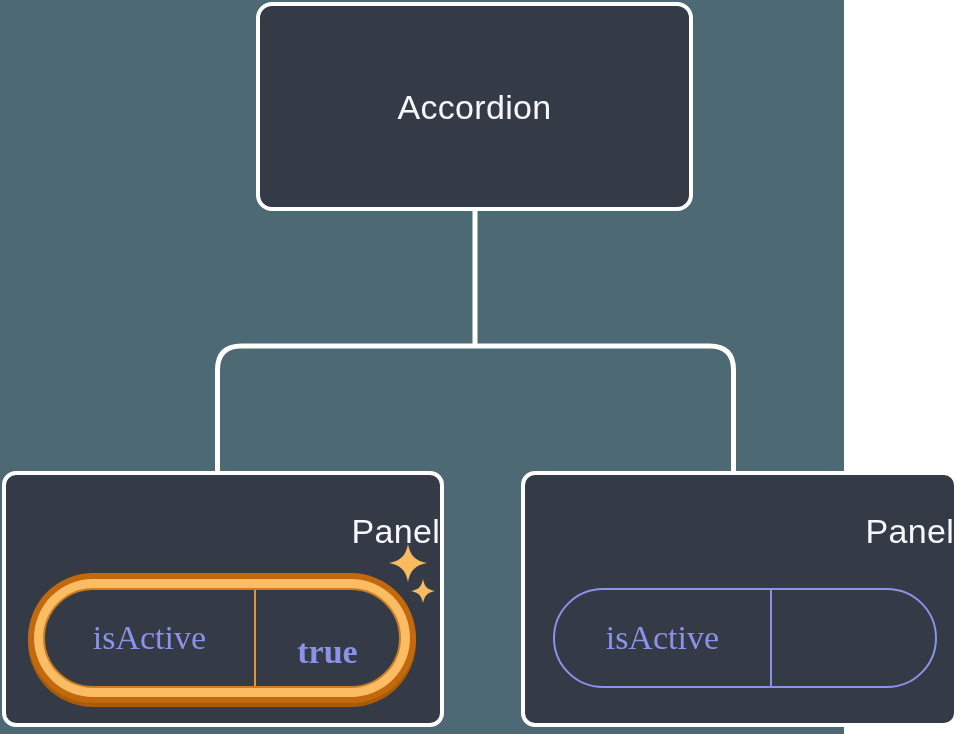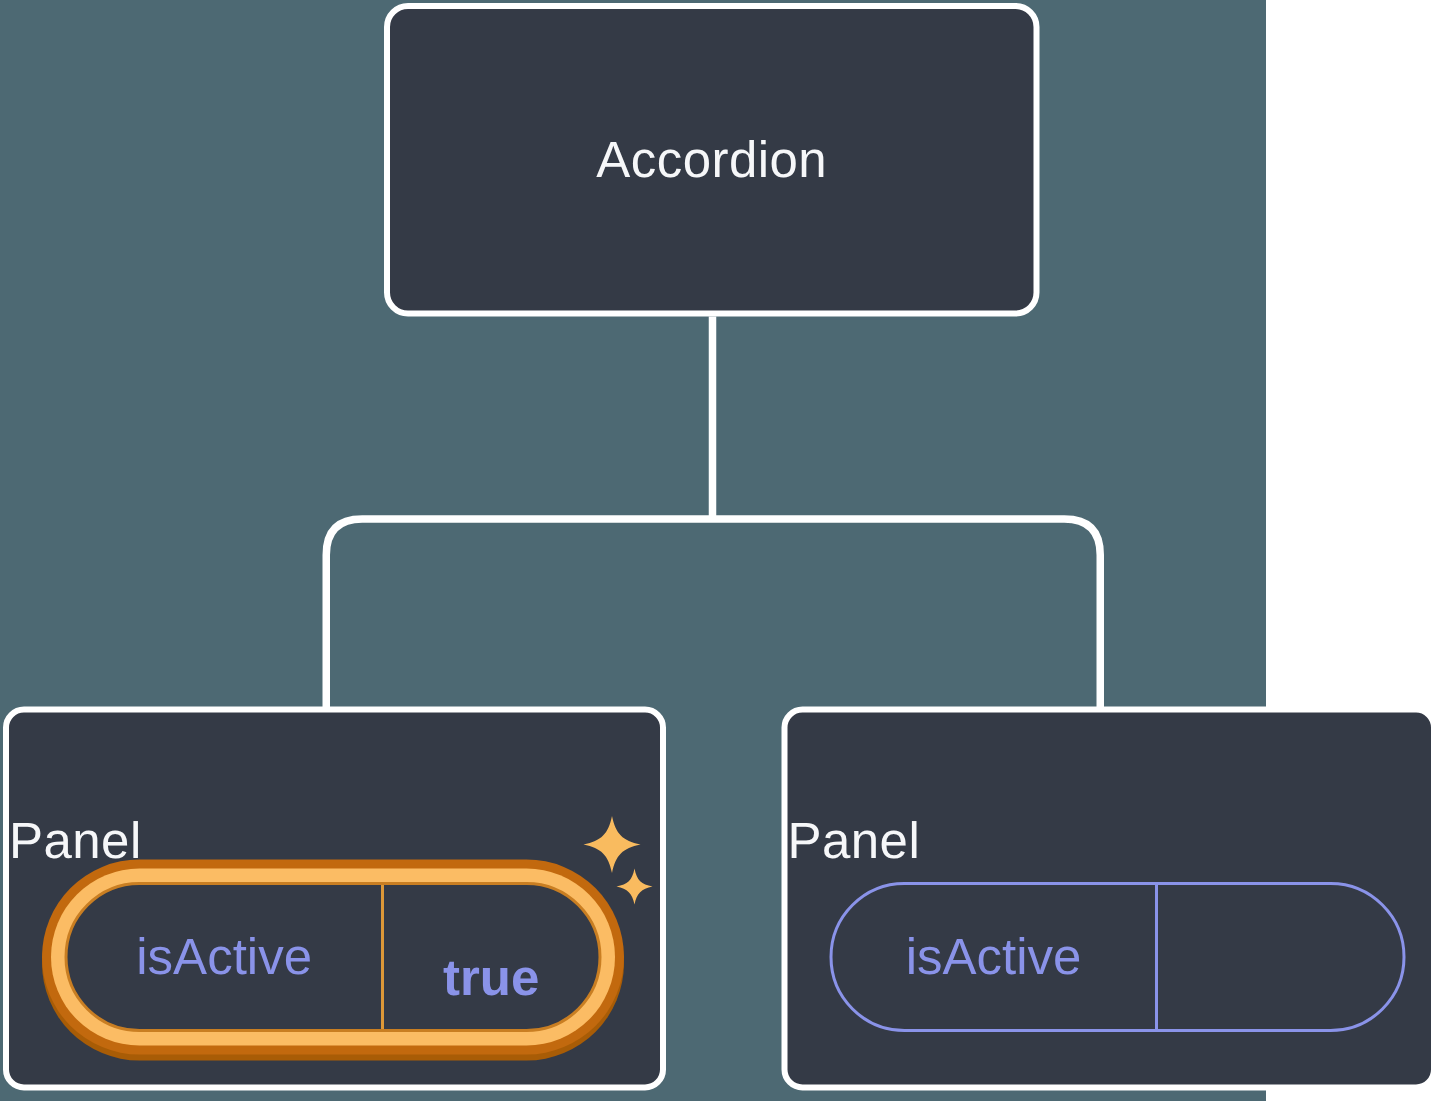--- a/index.html
+++ b/index.html
@@ -36,21 +36,21 @@
   .node-panel-left{left:2px;top:471px;width:442px;height:256px;border-radius:14px;}
   .node-panel-right{left:521px;top:471px;width:437px;height:256px;border-radius:14px;}
 
   .node-title{
     color:var(--title-text);
     font-size:34px;
     line-height:34px;
     letter-spacing:.3px;
   }
   .panel-title{
-    position:absolute;top:39px;left:0;right:0;text-align:left;margin-top:30px;
+    position:absolute;top:39px;left:0;right:0;text-align:right;
   }
 
   
   .pill-glow{
     position:absolute;left:22px;top:98px;width:388px;height:130px;
     background:var(--highlight-orange);
     border-radius:65px;
     padding:6px;
     box-shadow:0 4px 0 var(--highlight-orange-dark);
   }
@@ -76,20 +76,21 @@
     border:2px solid var(--state-border);
     background:transparent;
     overflow:hidden;
   }
 
   .pill-cell{
     display:flex;align-items:center;justify-content:center;
     color:var(--state-text);
     font-size:34px;
     line-height:34px;
+    font-family:Liberation Serif, serif;
   }
   .pill-dark .cell-key{flex:0 0 59%;}
   .pill-outline .cell-key{flex:0 0 56.5%;}
   .cell-val{flex:1 1 auto;margin-top:28px;}
   .cell-bold{font-weight:700;}
   .pill-divider{flex:0 0 2px;width:2px;}
   .divider-gold{background:var(--divider-gold);}
   .divider-purple{background:var(--state-border);}
 
   .sparkles{

